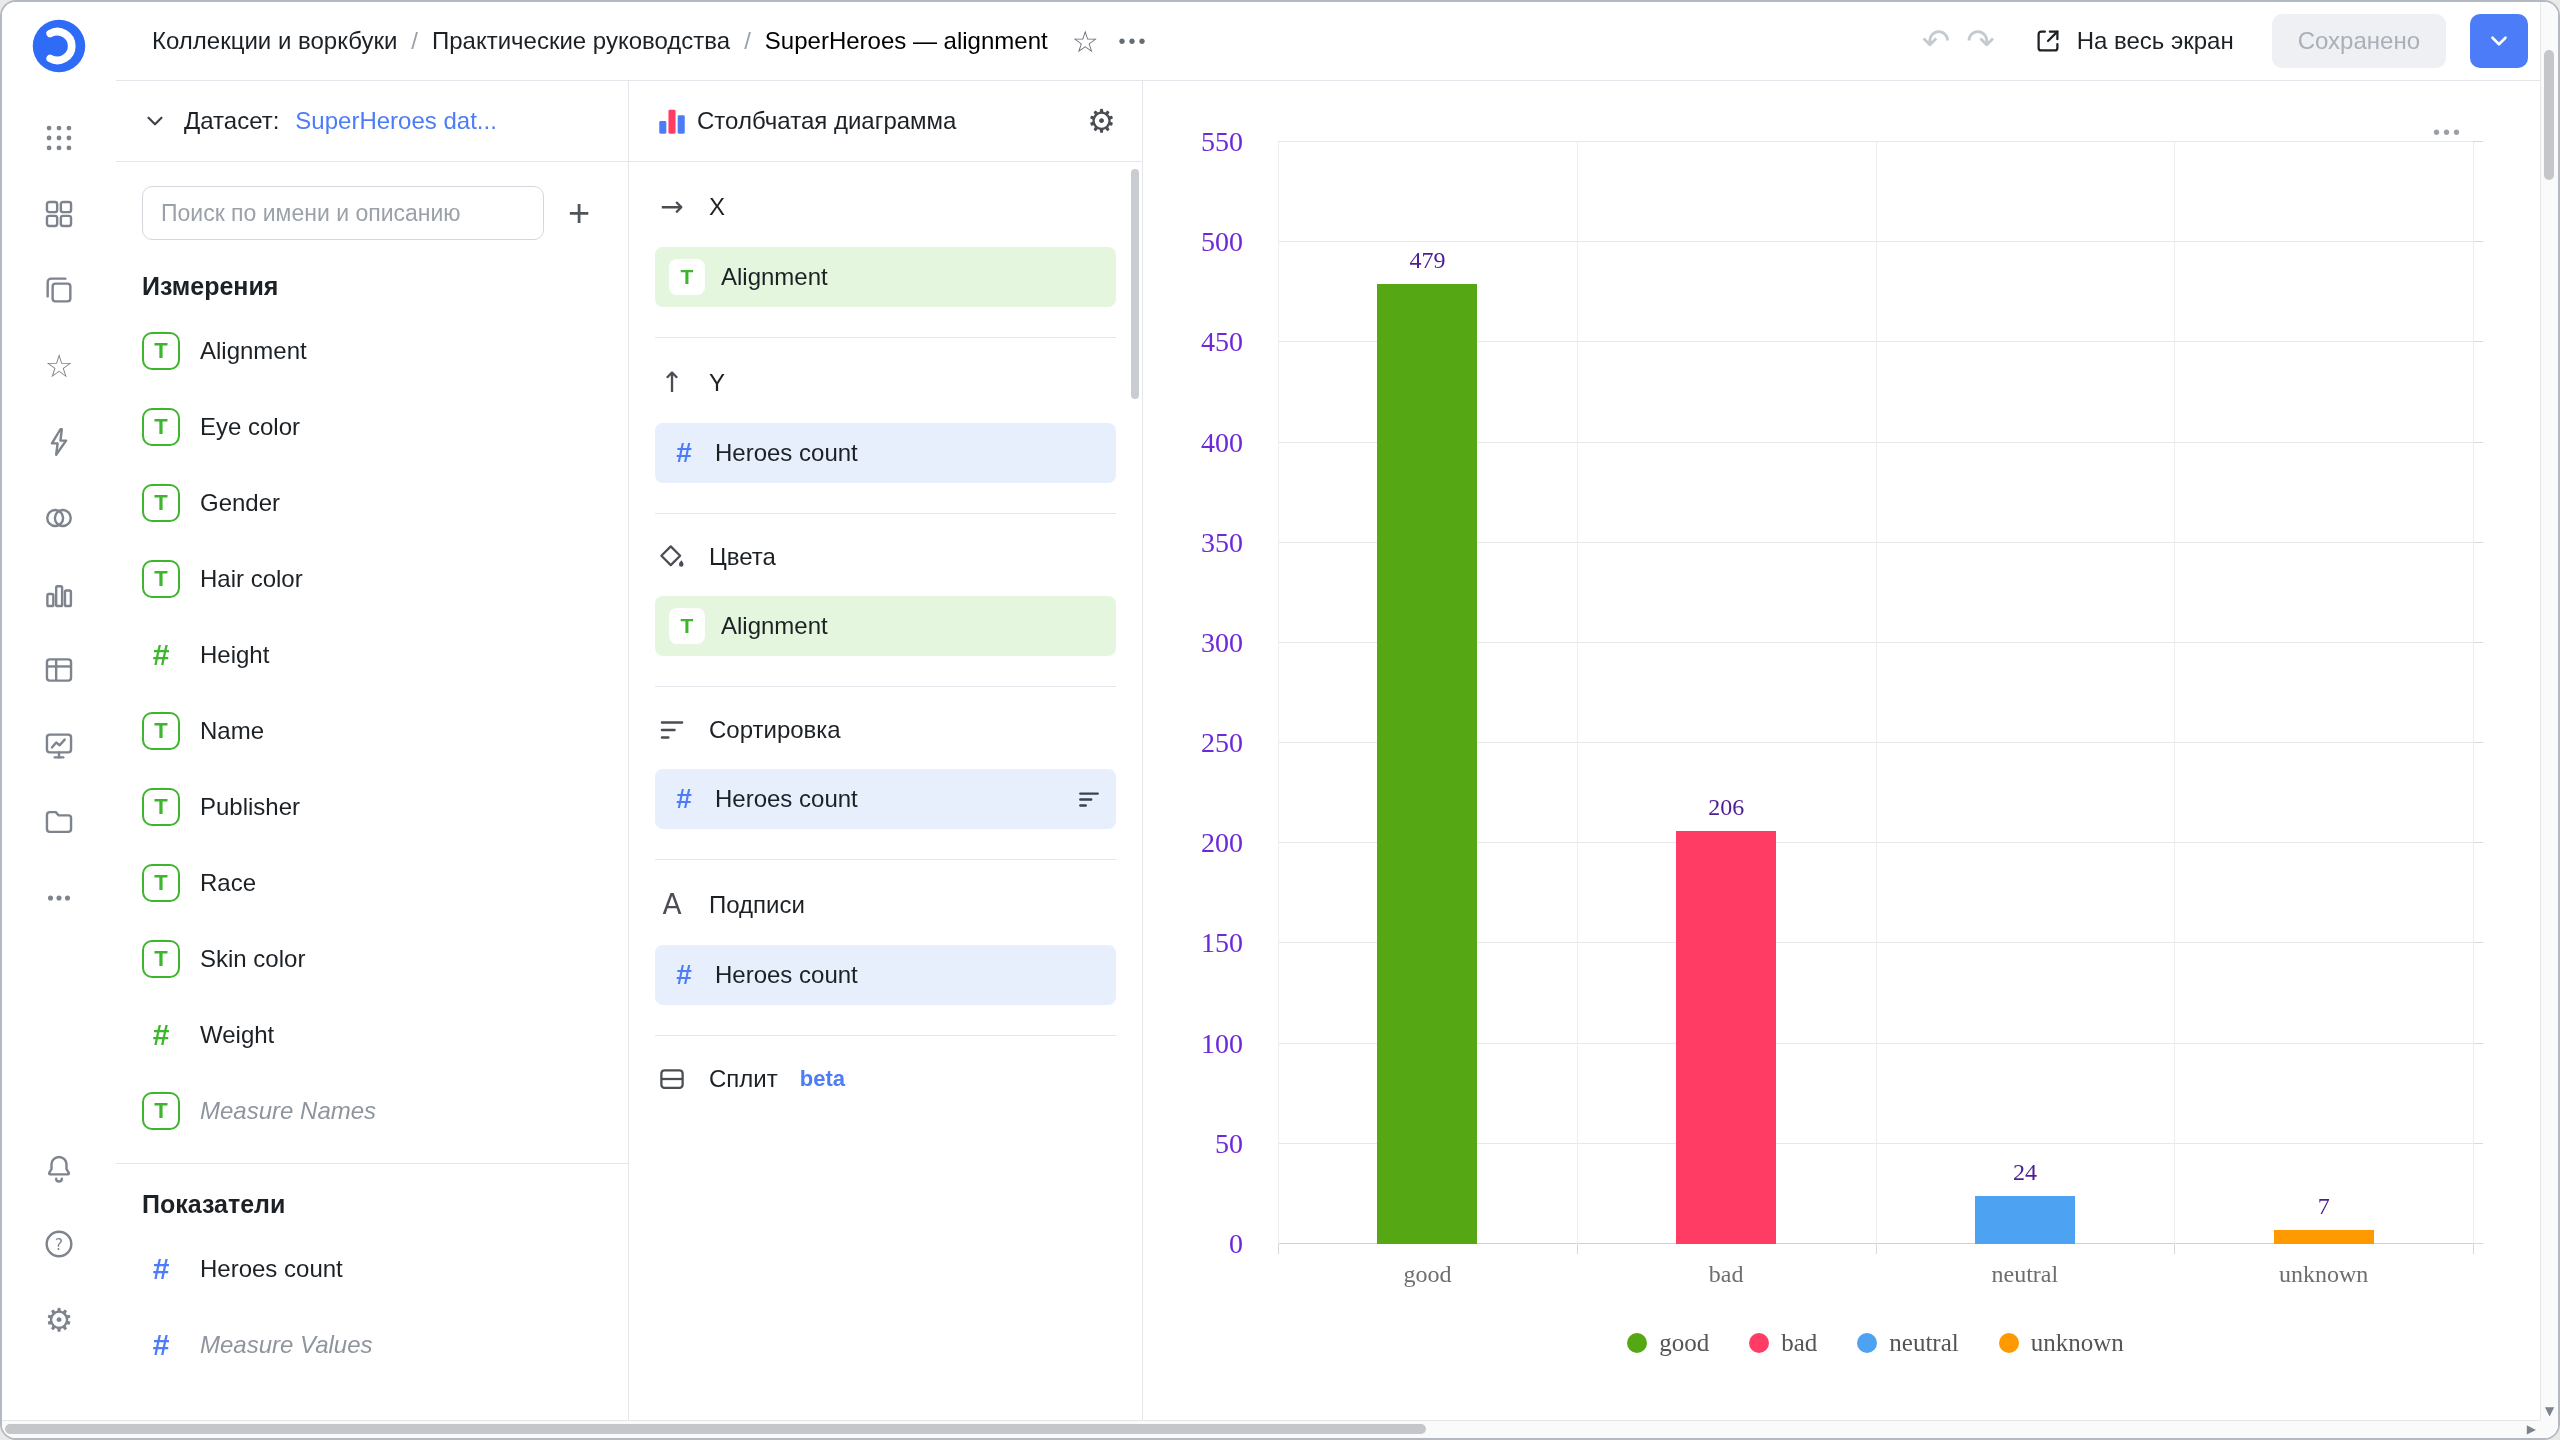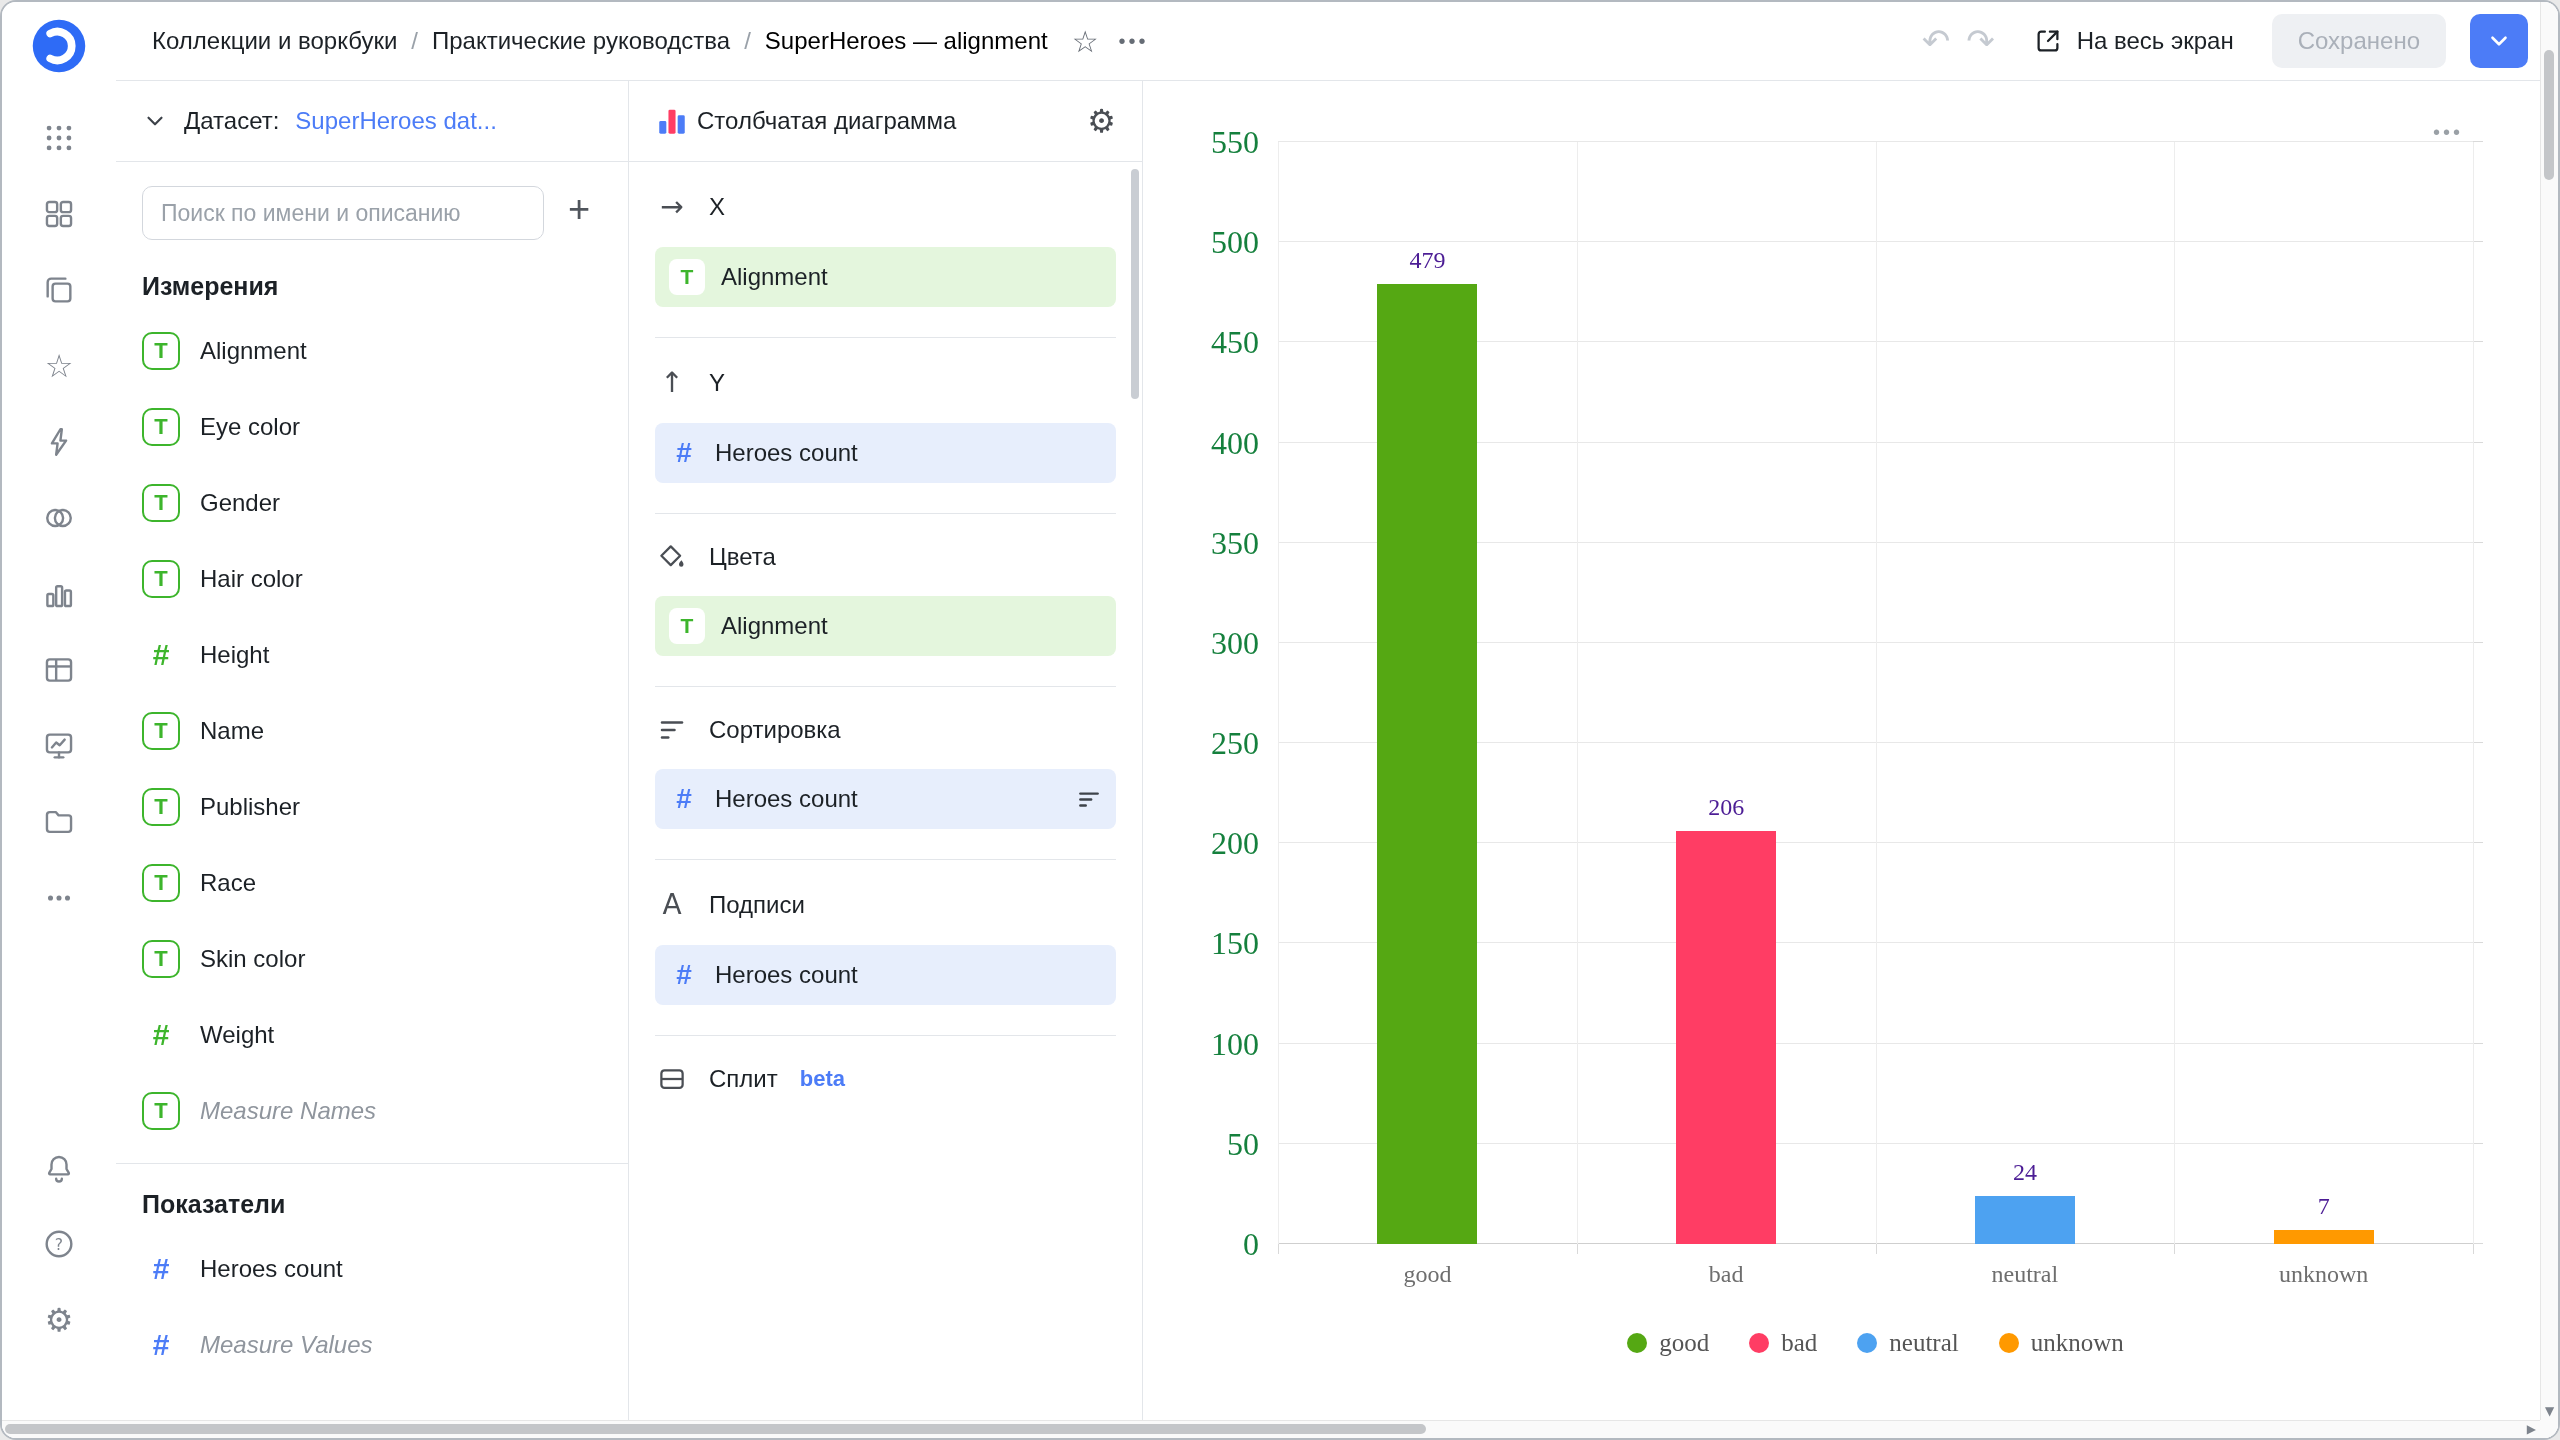--- a/index.html
+++ b/index.html
@@ -27,21 +27,21 @@
   .tb-fullscreen{display:flex;align-items:center;gap:14px;font-size:24px;color:#1c2126;margin-left:22px;cursor:pointer;white-space:nowrap;}
   .btn-saved{height:54px;padding:0 26px;border-radius:10px;background:#eef0f3;color:#aab0b9;font-size:24px;border:none;display:flex;align-items:center;margin-left:22px;font-family:inherit;}
   .btn-dd{height:54px;width:58px;border-radius:10px;background:#4c7cf7;display:flex;align-items:center;justify-content:center;margin-left:8px;border:none;cursor:pointer;}
 
   .main{flex:1;display:flex;min-height:0;position:relative;background:#fff;}
 
   
   .ds-panel{flex:0 0 512px;width:512px;border-right:1px solid #e3e6ea;display:flex;flex-direction:column;overflow:hidden;}
   .ds-header{height:80px;flex:0 0 80px;border-bottom:1px solid #e3e6ea;display:flex;align-items:center;gap:16px;padding:0 26px;font-size:24px;}
   .ds-name{color:#4c7cf7;white-space:nowrap;overflow:hidden;cursor:pointer;}
-  .ds-search-row{display:flex;align-items:flex-start;gap:12px;padding:24px 26px 6px;}
+  .ds-search-row{display:flex;align-items:center;gap:12px;padding:24px 26px 6px;}
   .search-input{flex:1;min-width:0;height:54px;box-sizing:border-box;border:1px solid #d3d7dd;border-radius:10px;padding:0 18px;font-size:23px;color:#1c2126;outline:none;font-family:inherit;background:#fff;}
   .search-input::placeholder{color:#9aa1a9;}
   .plus-btn{width:46px;height:46px;border:none;background:none;font-size:38px;color:#50555c;display:flex;align-items:center;justify-content:center;cursor:pointer;padding:0;line-height:1;}
   .sec-title{font-weight:700;font-size:25px;padding:26px 26px 12px;}
   .field-row{height:76px;display:flex;align-items:center;gap:20px;padding:0 26px;cursor:pointer;}
   .ficon{flex:0 0 auto;}
   .ficon.tbox{width:38px;height:38px;box-sizing:border-box;border:2px solid #3db52c;border-radius:10px;color:#3db52c;font-weight:700;font-size:22px;display:flex;align-items:center;justify-content:center;}
   .ficon.hash{width:38px;font-size:30px;font-weight:700;text-align:center;}
   .ficon.hash.dim{color:#3db52c;}
   .ficon.hash.meas{color:#4c7cf7;}
@@ -66,21 +66,21 @@
   .pill-tbox{width:36px;height:36px;background:#fff;border-radius:8px;color:#3db52c;font-weight:700;font-size:21px;display:flex;align-items:center;justify-content:center;flex:0 0 auto;}
   .pill-hash{width:30px;text-align:center;color:#4c7cf7;font-weight:700;font-size:28px;flex:0 0 auto;}
   .pill-label{flex:1;}
   .pill-sort{display:flex;align-items:center;cursor:pointer;}
   .cfg-scrollthumb{position:absolute;right:3px;top:88px;width:8px;height:230px;background:#c9cdd3;border-radius:4px;cursor:pointer;}
 
   
   .chart-area{flex:1;position:relative;background:#fff;min-width:0;font-family:"Liberation Serif","DejaVu Serif",serif;}
   .chart-menu{position:absolute;top:40px;right:95px;color:#9aa0a6;font-size:20px;letter-spacing:3px;font-family:"Liberation Sans",sans-serif;cursor:pointer;}
   .ylabels{position:absolute;left:0;top:61px;width:116px;height:1102px;}
-  .ylabel{position:absolute;right:0;transform:translateY(50%);font-size:32px;color:#15803d;}
+  .ylabel{position:absolute;right:16px;transform:translateY(50%);font-size:28px;color:#6d28d9;}
   .plot{position:absolute;left:135px;top:61px;width:1195px;height:1102px;}
   .gridline{position:absolute;left:0;right:0;height:1px;background:#e8e8e8;}
   .gridline.zero{background:#cfcfcf;}
   .vline{position:absolute;top:0;bottom:0;width:1px;background:#ededed;}
   .rtick{position:absolute;right:-10px;width:10px;height:1px;background:#d9d9d9;}
   .btick{position:absolute;bottom:-10px;width:1px;height:10px;background:#d9d9d9;}
   .slots{position:absolute;left:0;right:0;top:0;bottom:0;display:flex;}
   .slot{flex:1;position:relative;}
   .bar{position:absolute;bottom:0;left:50%;transform:translateX(-50%);width:100px;cursor:pointer;}
   .val-label{position:absolute;left:0;right:0;text-align:center;font-size:24px;color:#4c1d95;}

